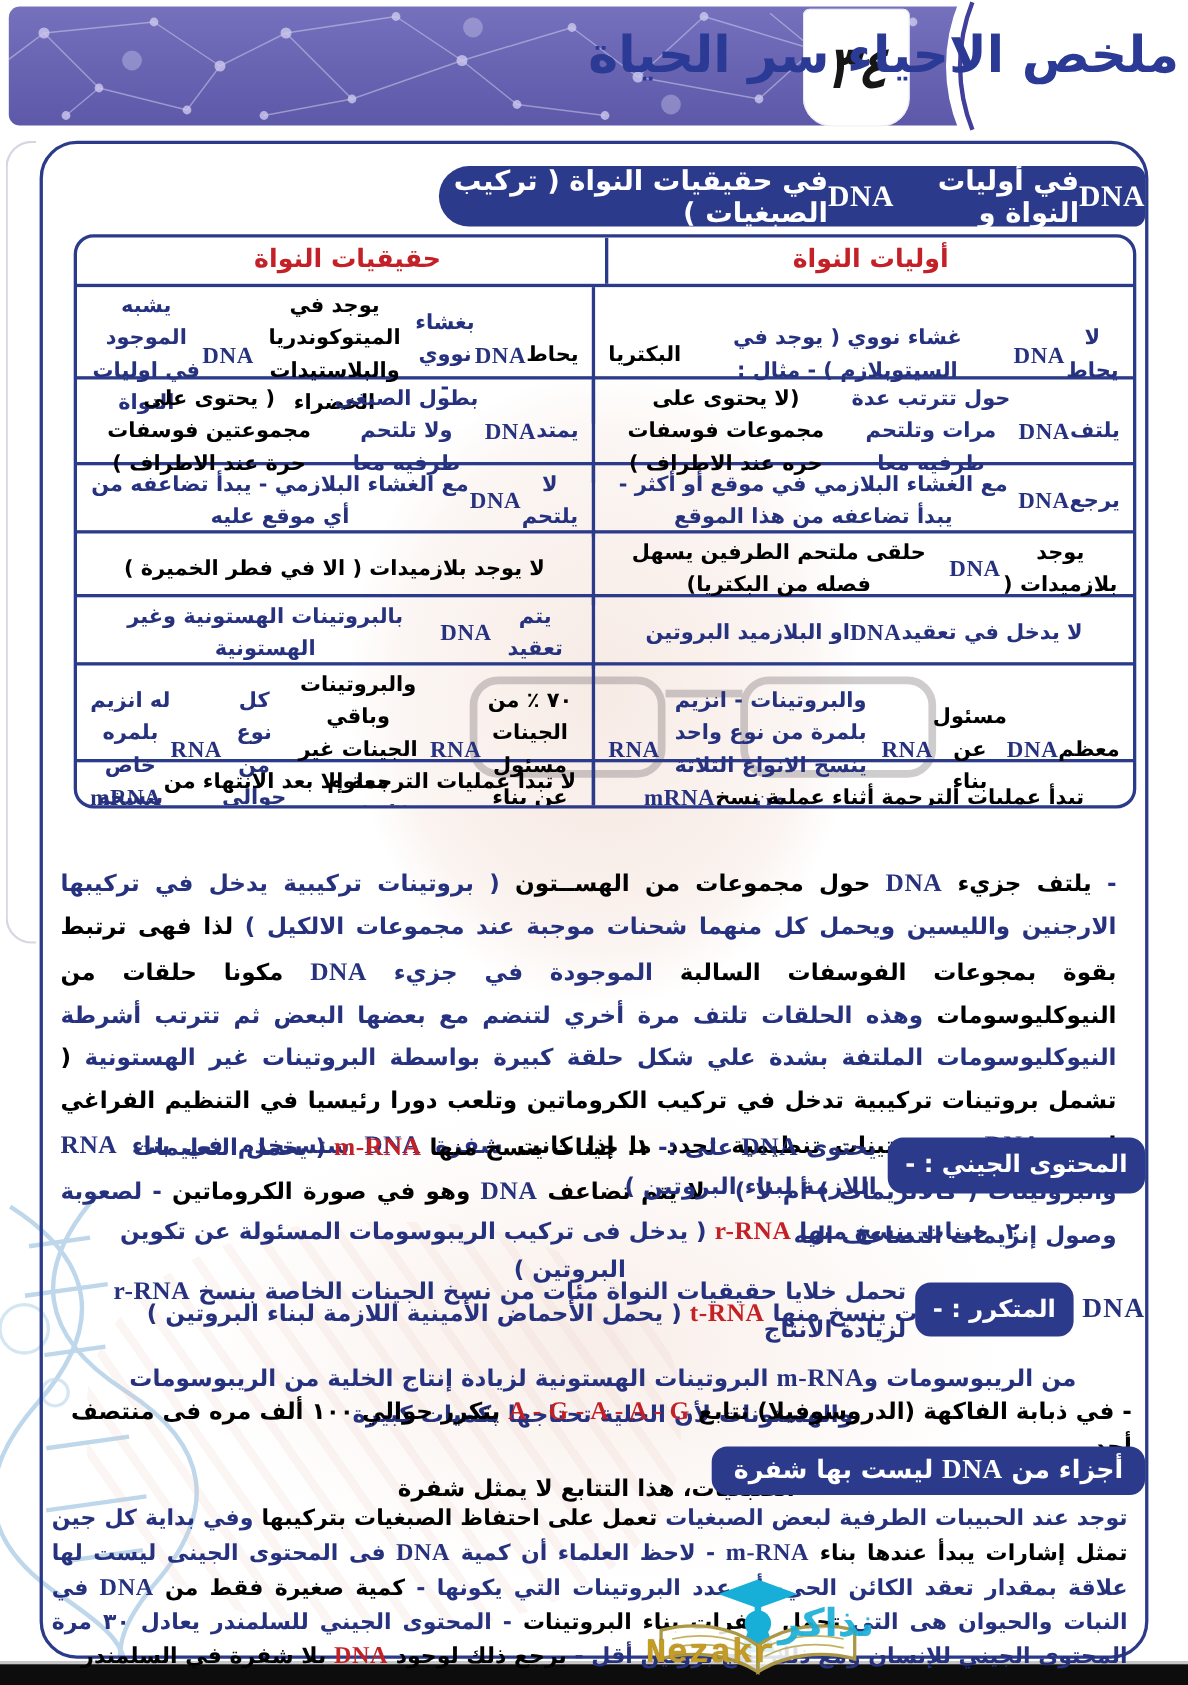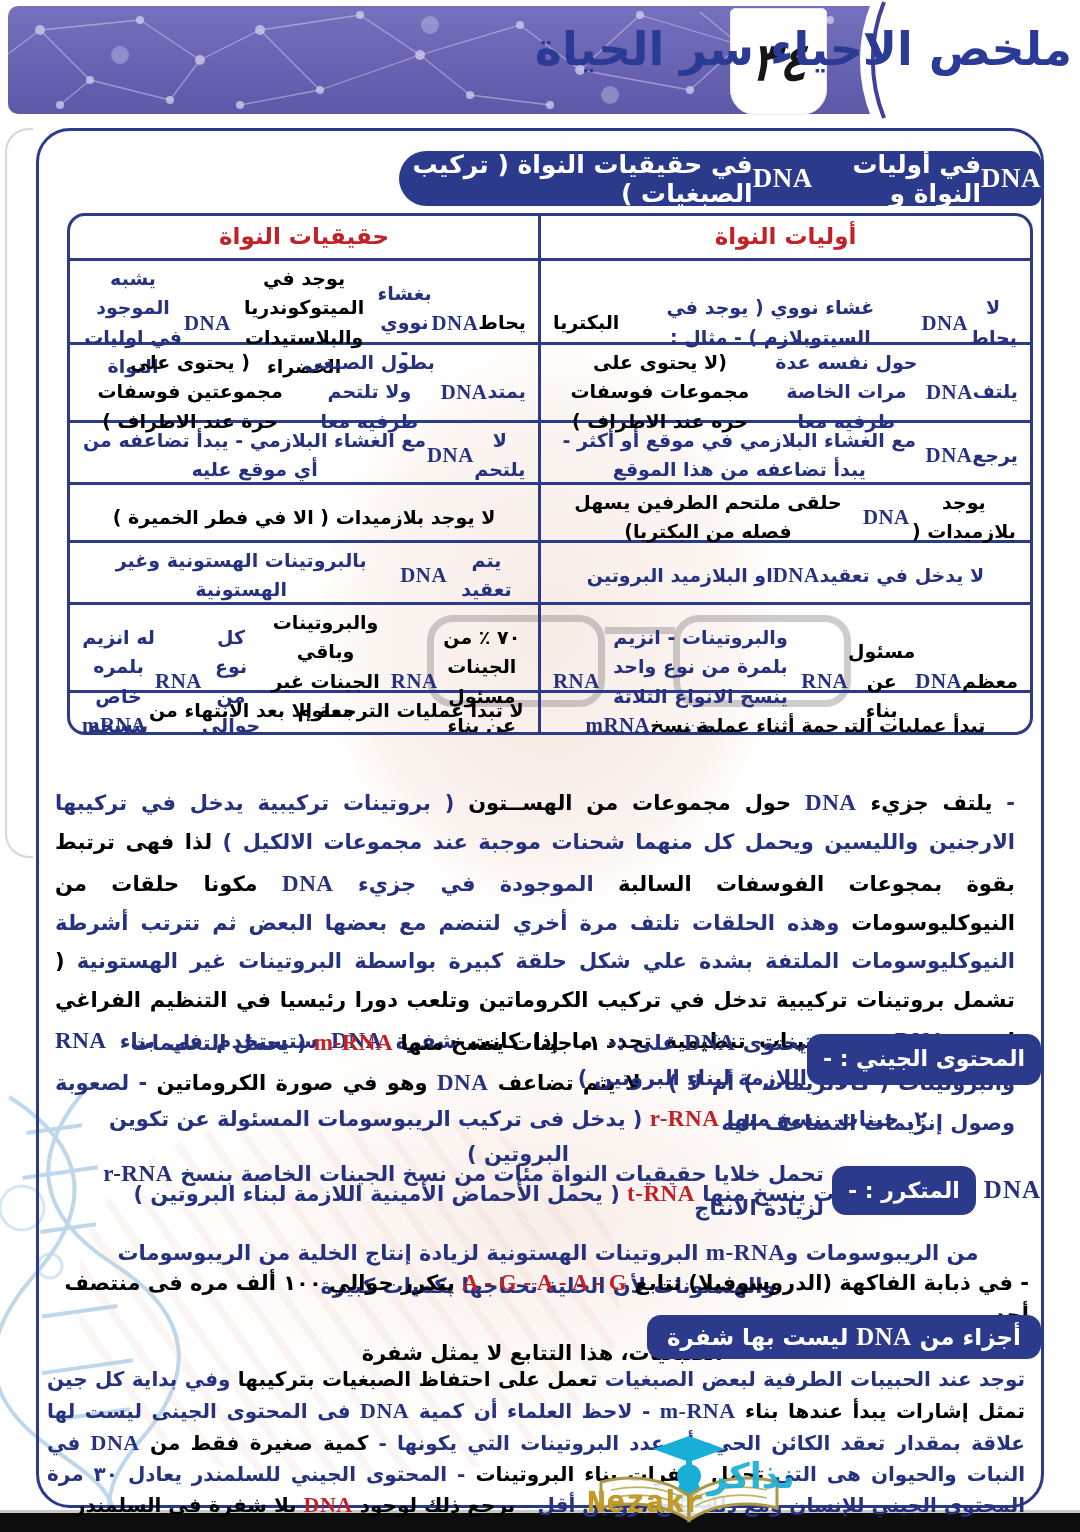--- a/index.html
+++ b/index.html
@@ -44,36 +44,36 @@
 
   
   .title-bar{position:absolute;top:20px;right:0;width:642px;height:55px;background:#2c3a8c;
              border-radius:28px 10px 10px 28px;display:flex;align-items:center;justify-content:center;
              direction:rtl;font-size:25px;font-weight:800;}
 
   
   .cmp-table{position:absolute;left:28px;right:8px;top:82px;border:3px solid #2c3a8a;
              border-radius:18px;overflow:hidden;background:rgba(255,255,255,.25);}
   .trow{display:grid;grid-template-columns:468px 1fr;direction:ltr;border-top:3px solid #2c3a8a;}
-  .trow.thead{border-top:none;height:42px;}
+  .trow.thead{border-top:none;height:42px;margin-left:12px;}
   .th,.td{display:flex;align-items:center;justify-content:center;text-align:center;direction:rtl;
           padding:3px 12px;line-height:1.55;}
   .td-pro,.th-pro{border-left:3px solid #2c3a8a;}
   .th{font-size:23px;font-weight:800;color:#c32127;}
   .td{font-size:19px;font-weight:700;}
   .h-r1{height:84px}.h-r2{height:78px}.h-r3{height:62px}.h-r4{height:58px}
   .h-r5{height:62px}.h-r6{height:88px}.h-r7{height:42px}
 
   
   .notes{position:absolute;left:16px;right:26px;top:650px;font-size:21px;font-weight:700;
          line-height:1.83;text-align:justify;direction:rtl;}
   .badge{background:#2c3a8c;color:#fff;border-radius:14px;padding:7px 16px;
          font-size:22px;font-weight:800;white-space:nowrap;display:inline-block;}
   .gc{position:absolute;right:0;left:16px;top:892px;direction:rtl;font-size:21px;font-weight:700;line-height:1.65;}
-  .gc-line1{display:flex;align-items:center;}
+  .gc-line1{display:flex;align-items:center;gap:10px;}
   .gc-item{text-align:center;margin-top:3px;padding:0 110px 0 50px;}
   .rep{position:absolute;right:0;left:16px;top:1024px;direction:rtl;font-size:21px;font-weight:700;line-height:1.6;}
   .rep-line1{display:flex;align-items:center;gap:8px;}
   .rep-rest{text-align:center;margin-top:8px;padding:0 30px;}
   .dna-out{font-family:"Liberation Serif",serif;color:#27327f;font-size:25px;font-weight:700;letter-spacing:1px;}
   .fly{position:absolute;left:16px;right:12px;top:1134px;font-size:21px;font-weight:700;direction:rtl;line-height:1.5;}
   .fly .l2{text-align:center;margin-top:7px;}
   .nocode-badge{position:absolute;right:0;top:1184px;direction:rtl;font-size:23px;padding:8px 20px;}
   .nocode-text{position:absolute;left:8px;right:16px;top:1234px;font-size:20px;font-weight:700;
                line-height:1.48;text-align:justify;direction:rtl;}
@@ -228,21 +228,21 @@
     <div class="trow h-r2">
       <div class="td td-euk">
           <span class="seg-n">يمتد </span>
           <span class="seg-nl">DNA</span>
           <span class="seg-n"> بطول الصبغي ولا تلتحم طرفيه معا </span>
           <span class="seg-r">( يحتوى على مجموعتين فوسفات حرة عند الاطراف )</span>
         </div>
       <div class="td td-pro">
           <span class="seg-n">يلتف </span>
           <span class="seg-nl">DNA</span>
-          <span class="seg-n"> حول نفسه عدة مرات الخاصة طرفيه معا </span>
+          <span class="seg-n"> حول تترتب عدة مرات وتلتحم طرفيه معا </span>
           <span class="seg-r">(لا يحتوى على مجموعات فوسفات حره عند الاطراف )</span>
         </div>
     </div>
     <div class="trow h-r3">
       <div class="td td-euk">
           <span class="seg-n">لا يلتحم </span>
           <span class="seg-nl">DNA</span>
           <span class="seg-n"> مع الغشاء البلازمي - يبدأ تضاعفه من أي موقع عليه</span>
         </div>
       <div class="td td-pro">

